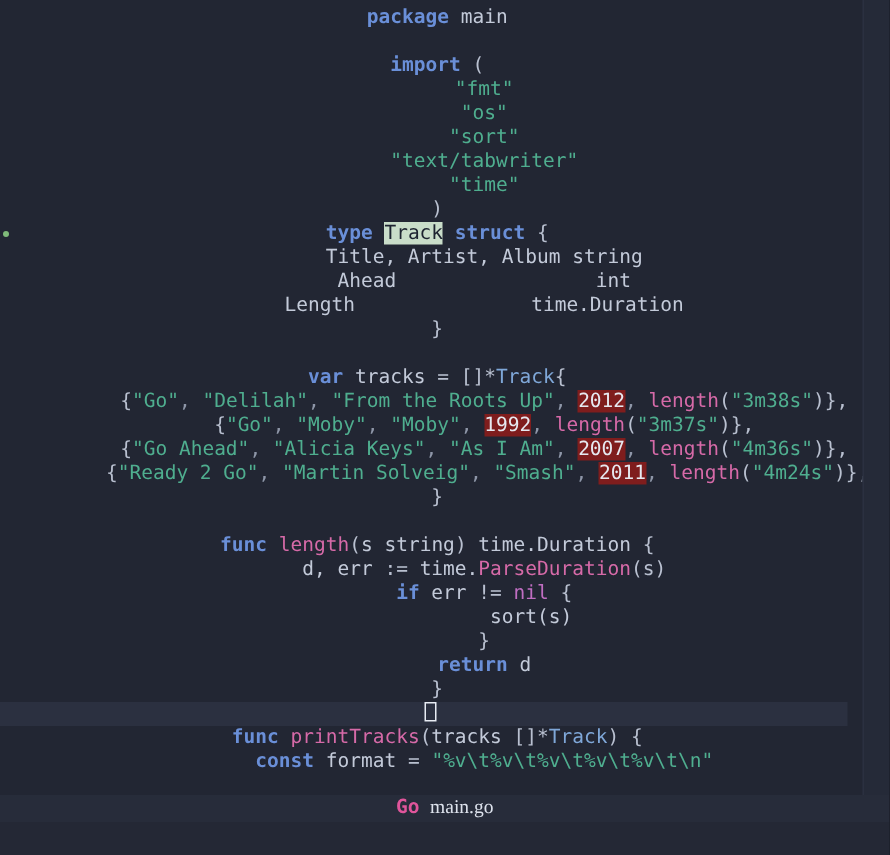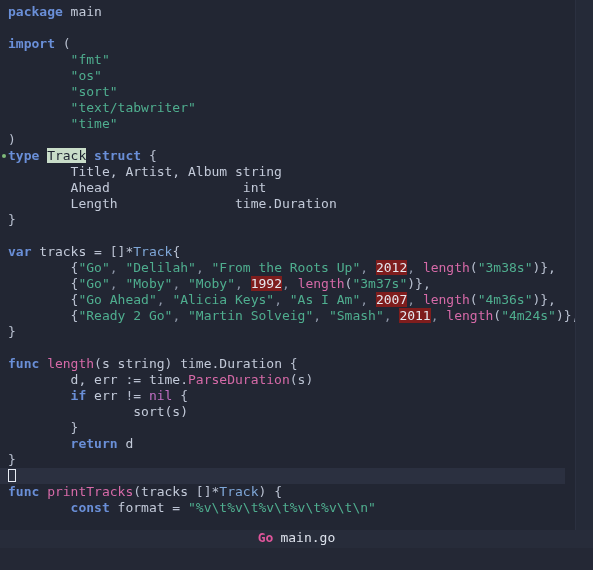--- a/index.html
+++ b/index.html
@@ -10,20 +10,21 @@
   }
   #app {
     position: relative;
     width: 593px;
     height: 570px;
     background: #20242f;
     font-family: "DejaVu Sans Mono", "Liberation Mono", monospace;
     font-size: 13px;
     line-height: 16px;
     overflow: hidden;
+    text-align: center;
     -webkit-font-smoothing: antialiased;
   }
   
   #editor {
     position: absolute;
     left: 0;
     top: 0;
     width: 575px;
     height: 530px;
     background: #222633;
@@ -96,21 +97,21 @@
     height: 18px;
     background: #272c3a;
     display: flex;
     align-items: center;
     box-sizing: border-box;
     padding: 0 8px;
     flex-direction: column;
   }
   #status-left { display: flex; align-items: baseline; }
   .st-filetype { color: #e0559b; font-weight: bold; margin-right: 7px; }
-  .st-filename { color: #dde2ec; }
+  .st-filename { color: #dde2ec; font-family: Liberation Serif, serif; }
   #status-right {
     margin-left: auto;
     display: flex;
     align-items: baseline;
     gap: 6px;
   }
   .st-ind { color: #5a6275; }
   .st-ind.y { color: #7b7556; }
   .st-ind.p { color: #6b5068; }
   .st-ind.ivy { color: #6d7487; }

